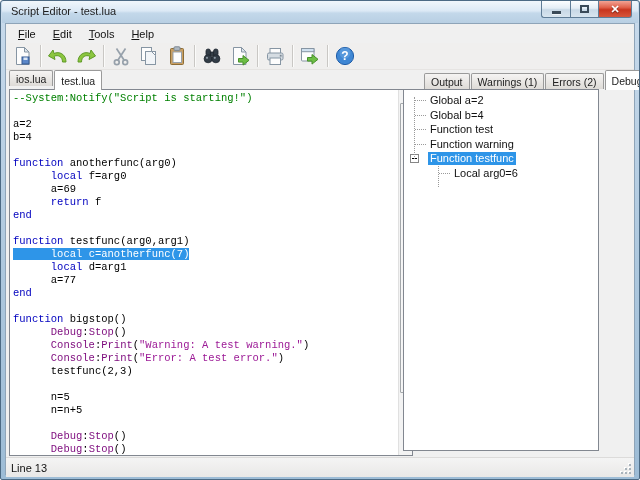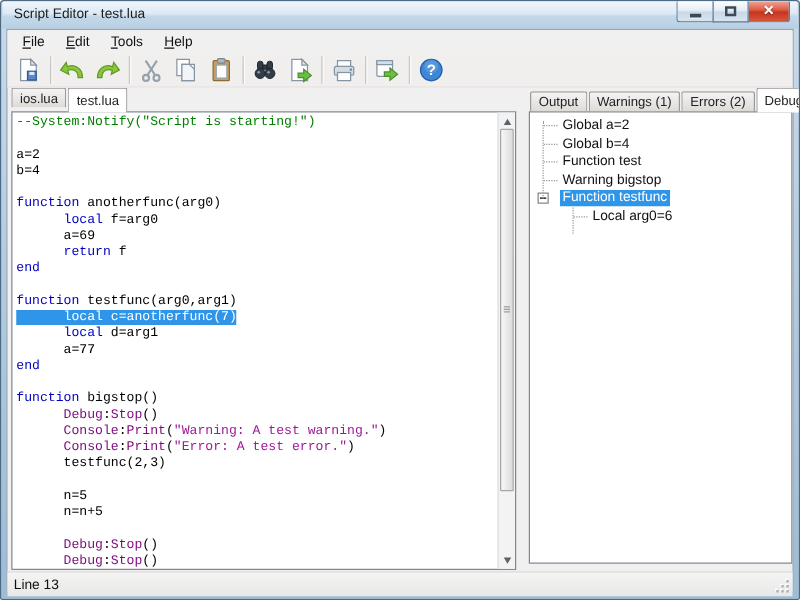--- a/index.html
+++ b/index.html
@@ -73,21 +73,21 @@
   .sb-arrow.up{top:0;} .sb-arrow.down{bottom:0;}
   .tri-up{width:0;height:0;border-left:3.5px solid transparent;border-right:3.5px solid transparent;border-bottom:5px solid #5a6468;}
   .tri-down{width:0;height:0;border-left:3.5px solid transparent;border-right:3.5px solid transparent;border-top:5px solid #5a6468;}
   .sb-thumb{position:absolute; left:1px; top:13px; width:11px; height:290px;
     background:linear-gradient(90deg,#f8f8f8,#dcdcdc); border:1px solid #a4a8ab; border-radius:1px;}
   .sb-grip{position:absolute; left:2px; right:2px; top:50%; margin-top:-3px;}
   .sb-grip i{display:block; height:1px; background:#9aa0a4; margin-bottom:1px;}
   
   .splitter{position:absolute; left:412px; top:88px; width:10px; height:367px;}
   
-  .right-panel{position:absolute; left:422px; top:88px; width:211px; height:362px;
+  .right-panel{position:absolute; left:402px; top:88px; width:196px; height:362px;
     background:#fff; border:1px solid #828790; z-index:2;text-decoration:underline;}
   .tree{position:absolute; inset:0; padding-top:3px; font-size:11px; color:#111; overflow:hidden;}
   .tree-row{position:relative; height:14.5px; line-height:14.5px; white-space:nowrap;}
   .tree-label{display:inline-block; padding:0 2px; line-height:13px; margin-top:1px;}
   .tree-label.selected{background:var(--tree-selection); color:#fff;}
   .h-conn{position:absolute; top:7px; border-top:1px dotted #9a9a9a;}
   .expander{position:absolute; left:6px; top:3px; width:9px; height:9px; background:#fff; border:1px solid #868686;}
   .expander::after{content:""; position:absolute; left:1px; right:1px; top:3px; border-top:1px solid #000;}
   .v-guide{position:absolute; border-left:1px dotted #9a9a9a; width:0;}
   
@@ -309,21 +309,21 @@
     </div>
   </div>
 
   <div class="splitter"></div>
 
   <div class="right-panel">
     <div class="tree" id="tree">
         <div class="tree-row"><span class="h-conn" style="left: 11px; width: 11px;"></span><span class="tree-label" style="margin-left: 24px;">Global a=2</span></div>
         <div class="tree-row"><span class="h-conn" style="left: 11px; width: 11px;"></span><span class="tree-label" style="margin-left: 24px;">Global b=4</span></div>
         <div class="tree-row"><span class="h-conn" style="left: 11px; width: 11px;"></span><span class="tree-label" style="margin-left: 24px;">Function test</span></div>
-        <div class="tree-row"><span class="h-conn" style="left: 11px; width: 11px;"></span><span class="tree-label" style="margin-left: 24px;">Warning bigstop</span></div>
+        <div class="tree-row"><span class="h-conn" style="left: 11px; width: 11px;"></span><span class="tree-label" style="margin-left: 24px;">Function warning</span></div>
         <div class="tree-row"><span class="expander"></span><span class="tree-label selected" style="margin-left: 24px;">Function testfunc</span></div>
         <div class="tree-row"><span class="h-conn" style="left: 35px; width: 11px;"></span><span class="tree-label" style="margin-left: 48px;">Local arg0=6</span></div>
         <div class="v-guide" style="left: 10px; top: 7px; height: 62px;"></div>
         <div class="v-guide" style="left: 34px; top: 75.5px; height: 21.75px;"></div>
       </div>
   </div>
 
   <div class="statusbar">
     <span class="status-text">Line 13</span>
     <div class="resize-grip">

